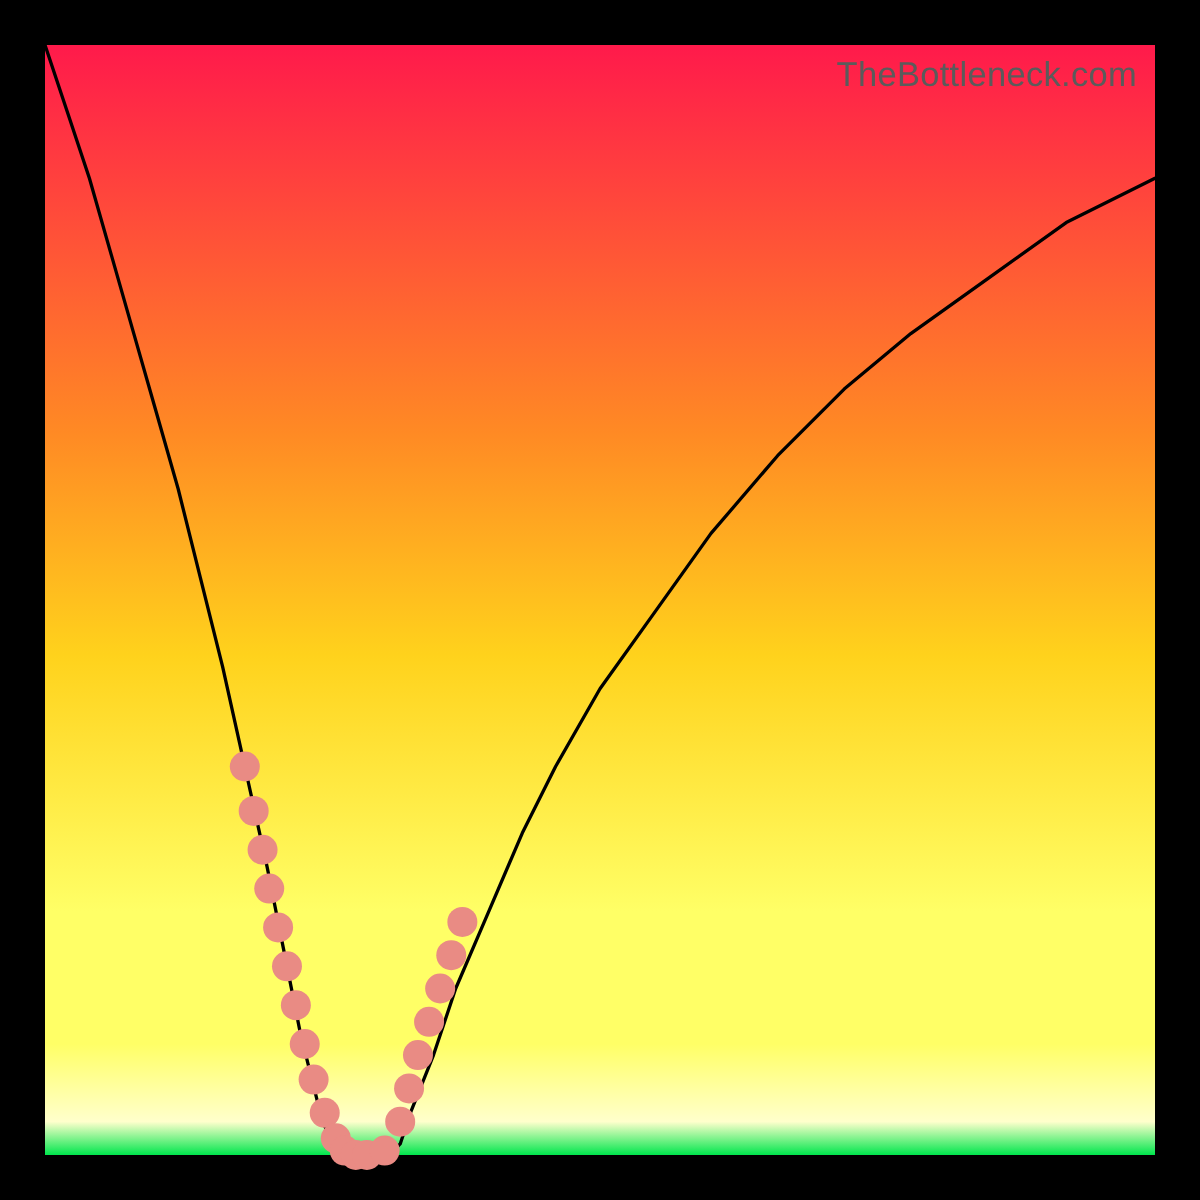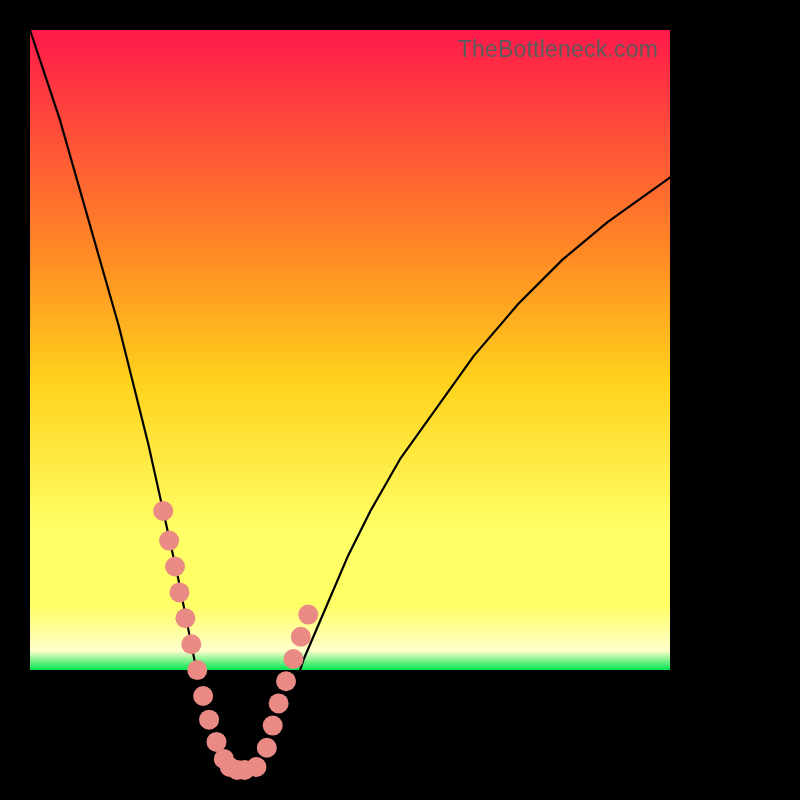--- a/index.html
+++ b/index.html
@@ -1,18 +1,18 @@
 <!DOCTYPE html>
 <html><head>
   <meta charset="utf-8">
   <style>
     * { margin: 0; padding: 0; box-sizing: border-box; }
     html, body { width: 800px; height: 800px; overflow: hidden; background: #000; }
     .stage { position: relative; width: 800px; height: 800px; background: #000; }
-    .plot { position: absolute; left: 30px; top: 30px; width: 640px; height: 740px; }
+    .plot { position: absolute; left: 30px; top: 30px; width: 740px; height: 740px; }
     .grad { position: absolute; inset: 0; }
     .watermark {
       position: absolute;
       top: 6px; right: 12px;
       font: 23px Arial, Helvetica, sans-serif;
       color: #5b5b5b;
       letter-spacing: 0.2px;
       user-select: none;
     }
     svg.curve { position: absolute; inset: 0; width: 740px; height: 740px; overflow: visible; }

